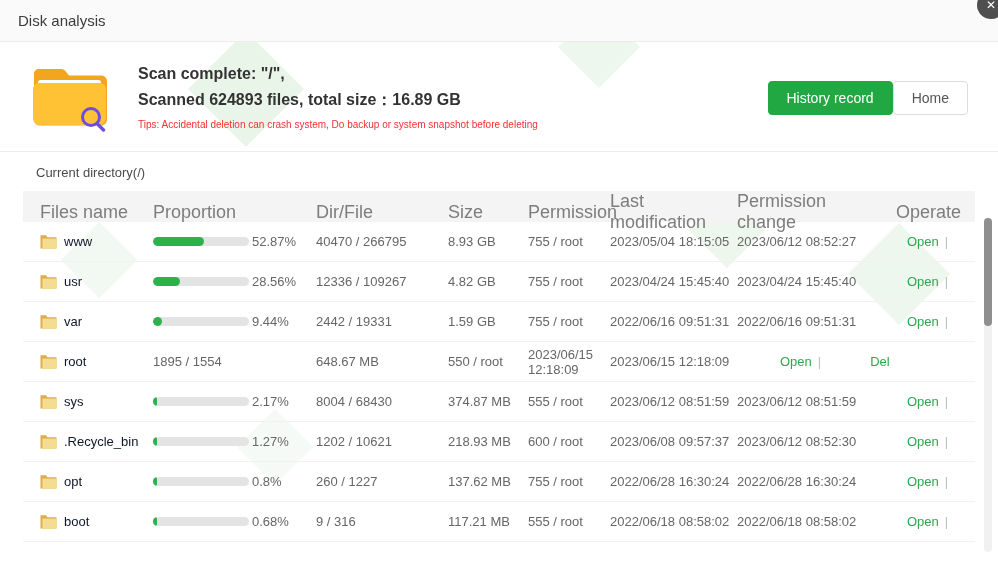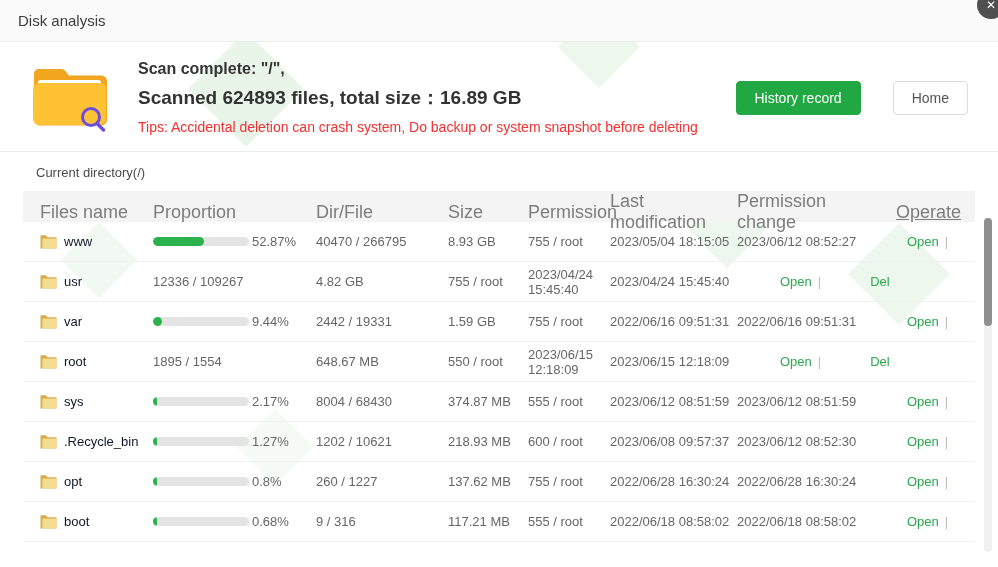--- a/index.html
+++ b/index.html
@@ -28,38 +28,38 @@
   .wm5 { left:72px;  top:233px; width:54px; height:54px; opacity:.6; }
   .wm6 { left:248px; top:420px; width:54px; height:54px; opacity:.45; }
   
   .header {
     position:relative; z-index:1; display:flex; align-items:center;
     padding:16px 30px 14px 30px; border-bottom:1px solid #ececec; min-height:110px;
   }
   .folder-big { width:80px; height:68px; flex:none; }
   .header-text { margin-left:28px; }
   .scan-line1 { font-size:16px; font-weight:bold; color:#333; }
-  .scan-line2 { font-size:19px; font-weight:bold; color:#333; margin-top:7px; }
-  .tips { font-size:14px; color:var(--tip-red,#f43030); margin-top:8px; }
-  .header-buttons { margin-left:auto; display:flex; gap:32px; align-items:center; }
+  .scan-line2 { font-size:16px; font-weight:bold; color:#333; margin-top:7px; }
+  .tips { font-size:10px; color:var(--tip-red,#f43030); margin-top:8px; }
+  .header-buttons { margin-left:auto; display:flex; gap:0; align-items:center; }
   .btn { font-size:14px; height:34px; padding:0 18px; border-radius:4px; cursor:pointer;
          display:flex; align-items:center; justify-content:center; }
   .btn-primary { background:var(--accent-green,#21a842); color:#fff; border:1px solid var(--accent-green,#21a842); }
   .btn-plain { background:#fff; color:#555; border:1px solid #dcdcdc; }
   
   .dir-label { position:relative; z-index:1; padding:13px 0 11px 18px; font-size:13px; color:#4a4a4a;margin-left:18px; }
   
   .table { position:relative; z-index:1; margin:0 23px; }
   .grid-row {
     display:grid;
     grid-template-columns:113px 163px 132px 80px 82px 127px 127px 1fr;
     align-items:center; padding-left:17px; padding-right:14px;
   }
   .thead { background:#f4f4f4; height:31px; font-size:18px; color:#7d7d7d; }
-  .thead .col-operate { text-align:right;text-decoration:underline; }
+  .thead .col-operate { text-align:right; }
   .trow { height:40px; border-bottom:1px solid #f1f1f1; font-size:13px; color:#666; background:transparent; }
   .cell-name { display:flex; align-items:flex-start; gap:7px; color:#0f172a; }
   .folder-small { width:17px; height:15px; flex:none; }
   .cell-prop { display:flex; align-items:center; gap:3px; }
   .bar { width:96px; height:9px; background:#e4e4e4; border-radius:5px; overflow:hidden; flex:none; }
   .bar-fill { height:100%; background:var(--bar-green,#2bb24c); border-radius:5px; }
   .cell-operate { text-align:right; white-space:nowrap; }
   .op-link { color:var(--link-green,#2ca84e); cursor:pointer;margin-left:43px; }
   .op-sep { color:#b9c4ba; margin:0 6px; }
   
@@ -144,20 +144,26 @@
   </div>
 
   <div class="grid-row trow">
     <div class="cell-name">
       <svg class="folder-small" viewBox="0 0 17 15">
         <path d="M.5 1.2 h5.6 l1.3 2 h9.1 v11.3 H.5 z" fill="#DCAE4E"></path>
         <path d="M2.4 4.6 h14.1 v9.9 H2.4 z" fill="#F4DC90"></path>
       </svg>
       <span>usr</span>
     </div>
+    <div class="cell-prop">
+      <span class="bar">
+            <span class="bar-fill" style="display: block; width: 28.56%;"></span>
+          </span>
+      <span>28.56%</span>
+    </div>
     <div>12336 / 109267</div>
     <div>4.82 GB</div>
     <div>755 / root</div>
     <div>2023/04/24 15:45:40</div>
     <div>2023/04/24 15:45:40</div>
     <div class="cell-operate">
       <span class="op-link">Open</span><span class="op-sep">|</span><span class="op-link">Del</span>
     </div>
   </div>
 

